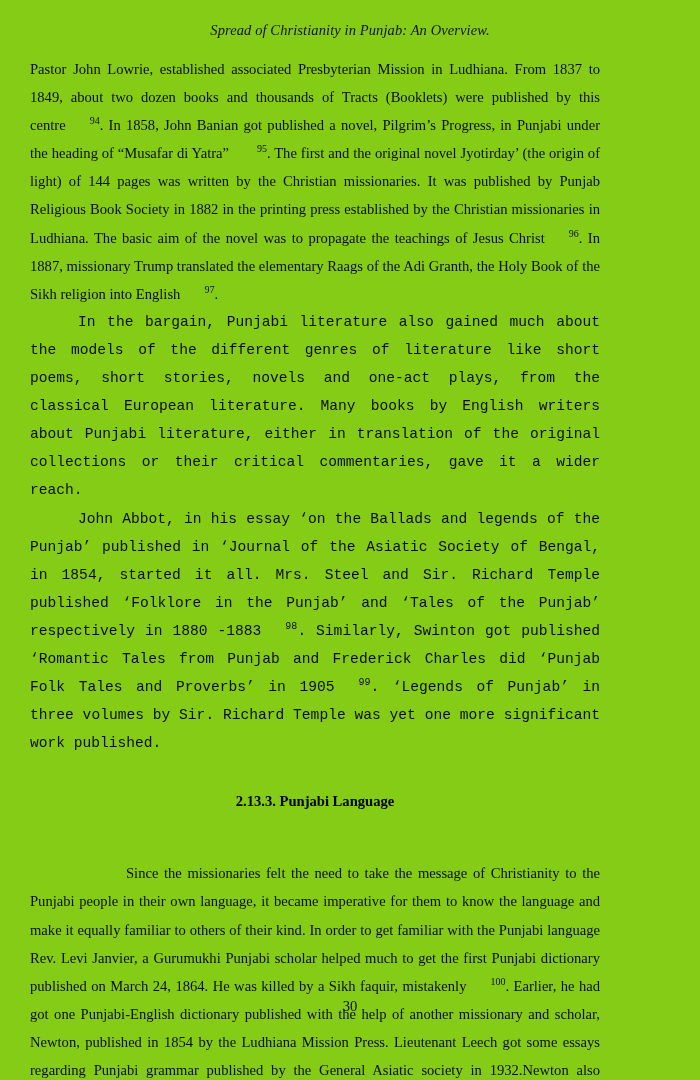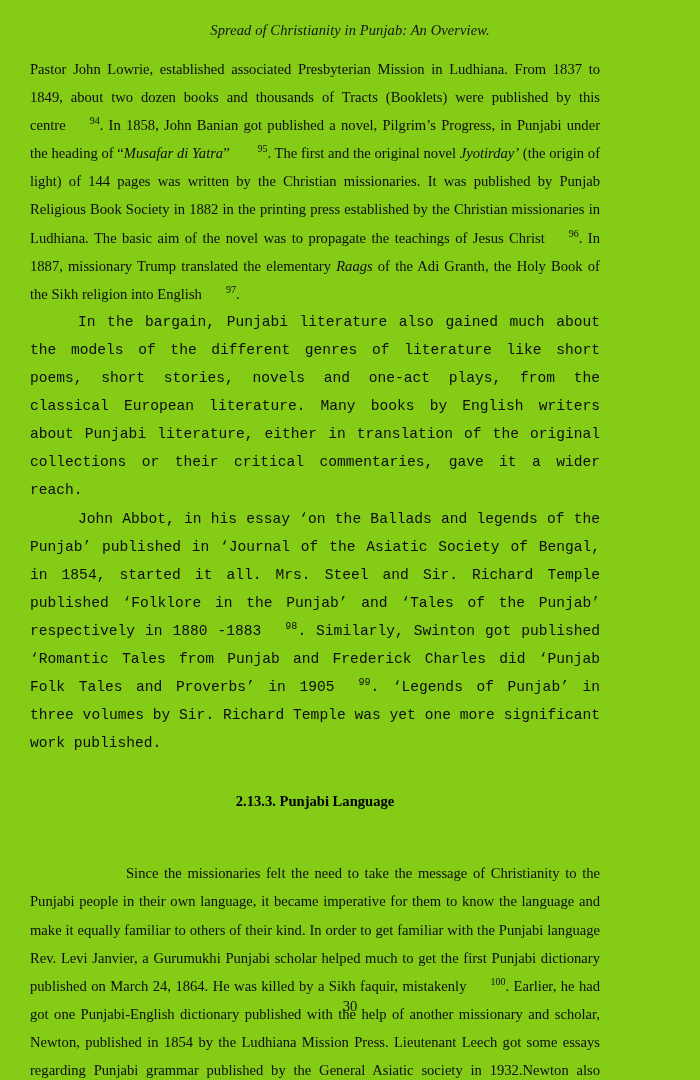--- a/index.html
+++ b/index.html
@@ -67,21 +67,21 @@
   h3.section-heading {
     margin: 30px 0 6px 0;
     font-size: 14.6px;
     line-height: 28px;
     font-weight: bold;
     text-align: center;
     color: #000000;
   }
 
   
-  .ital { font-style: italic; }
+  .ital { }
   .fn {
     font-size: 10px;
     vertical-align: super;
     line-height: 0;
     padding-left: 24px;
   }
 
   
   .page-number {
     position: absolute;

